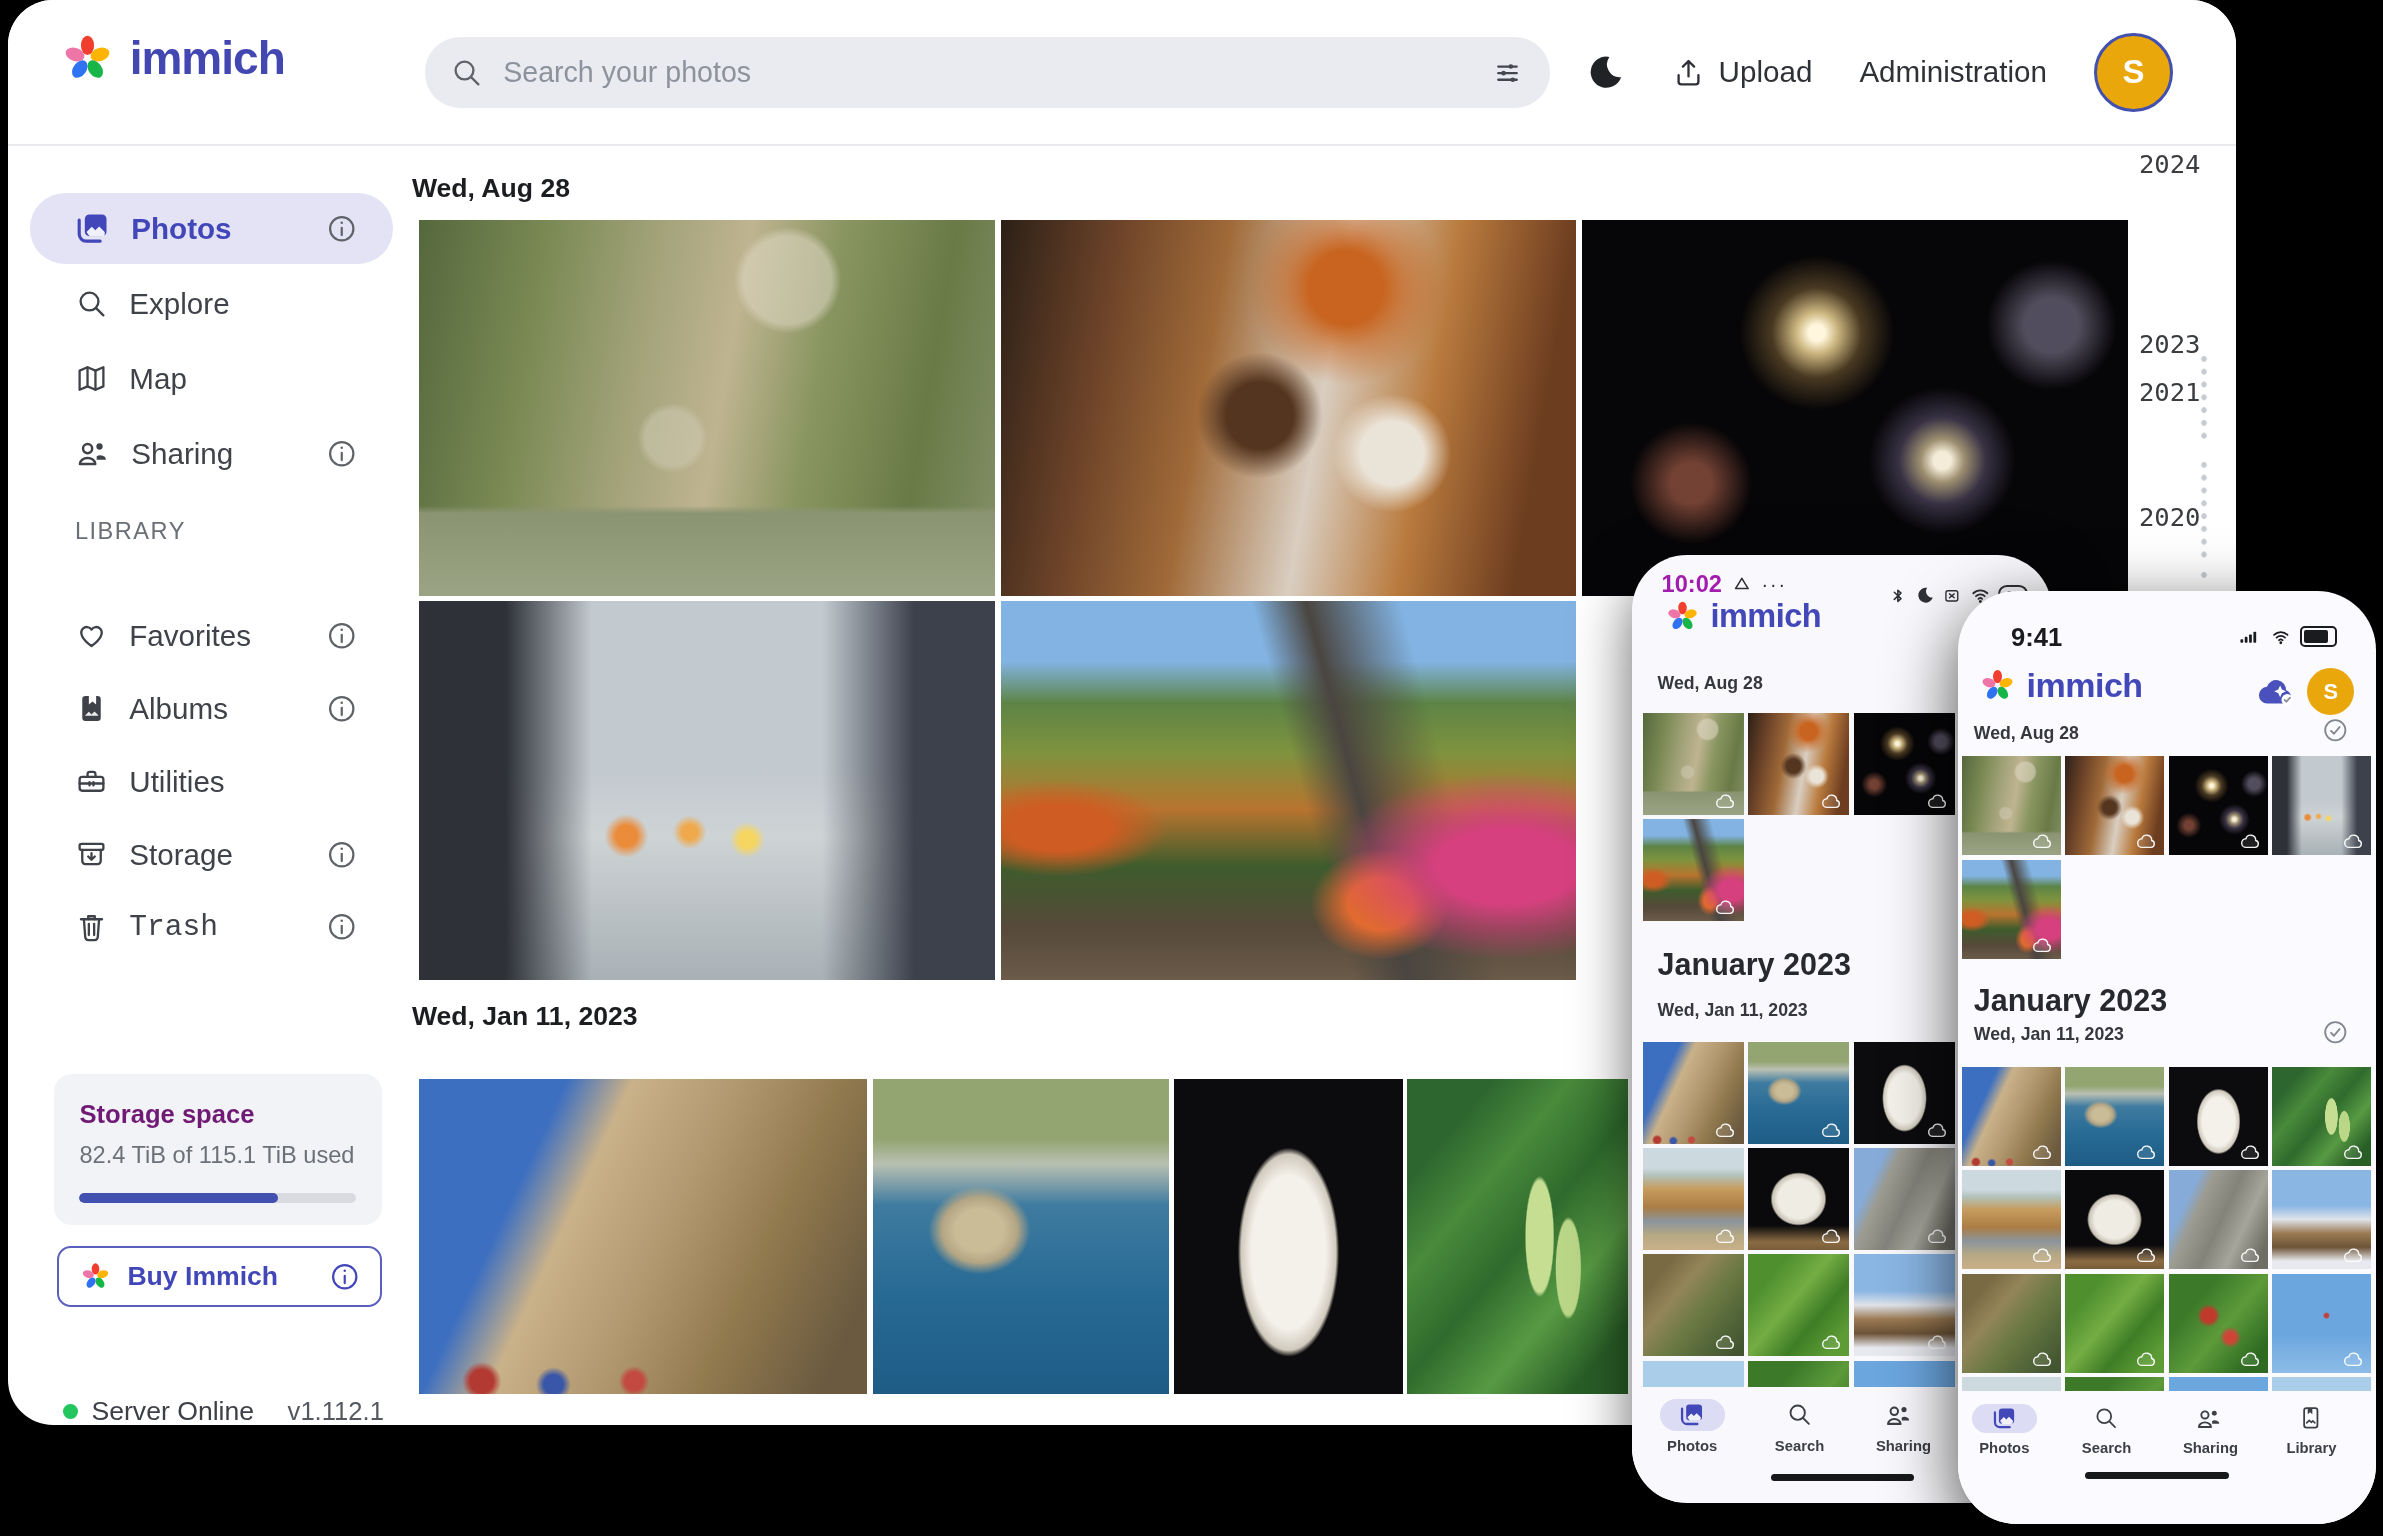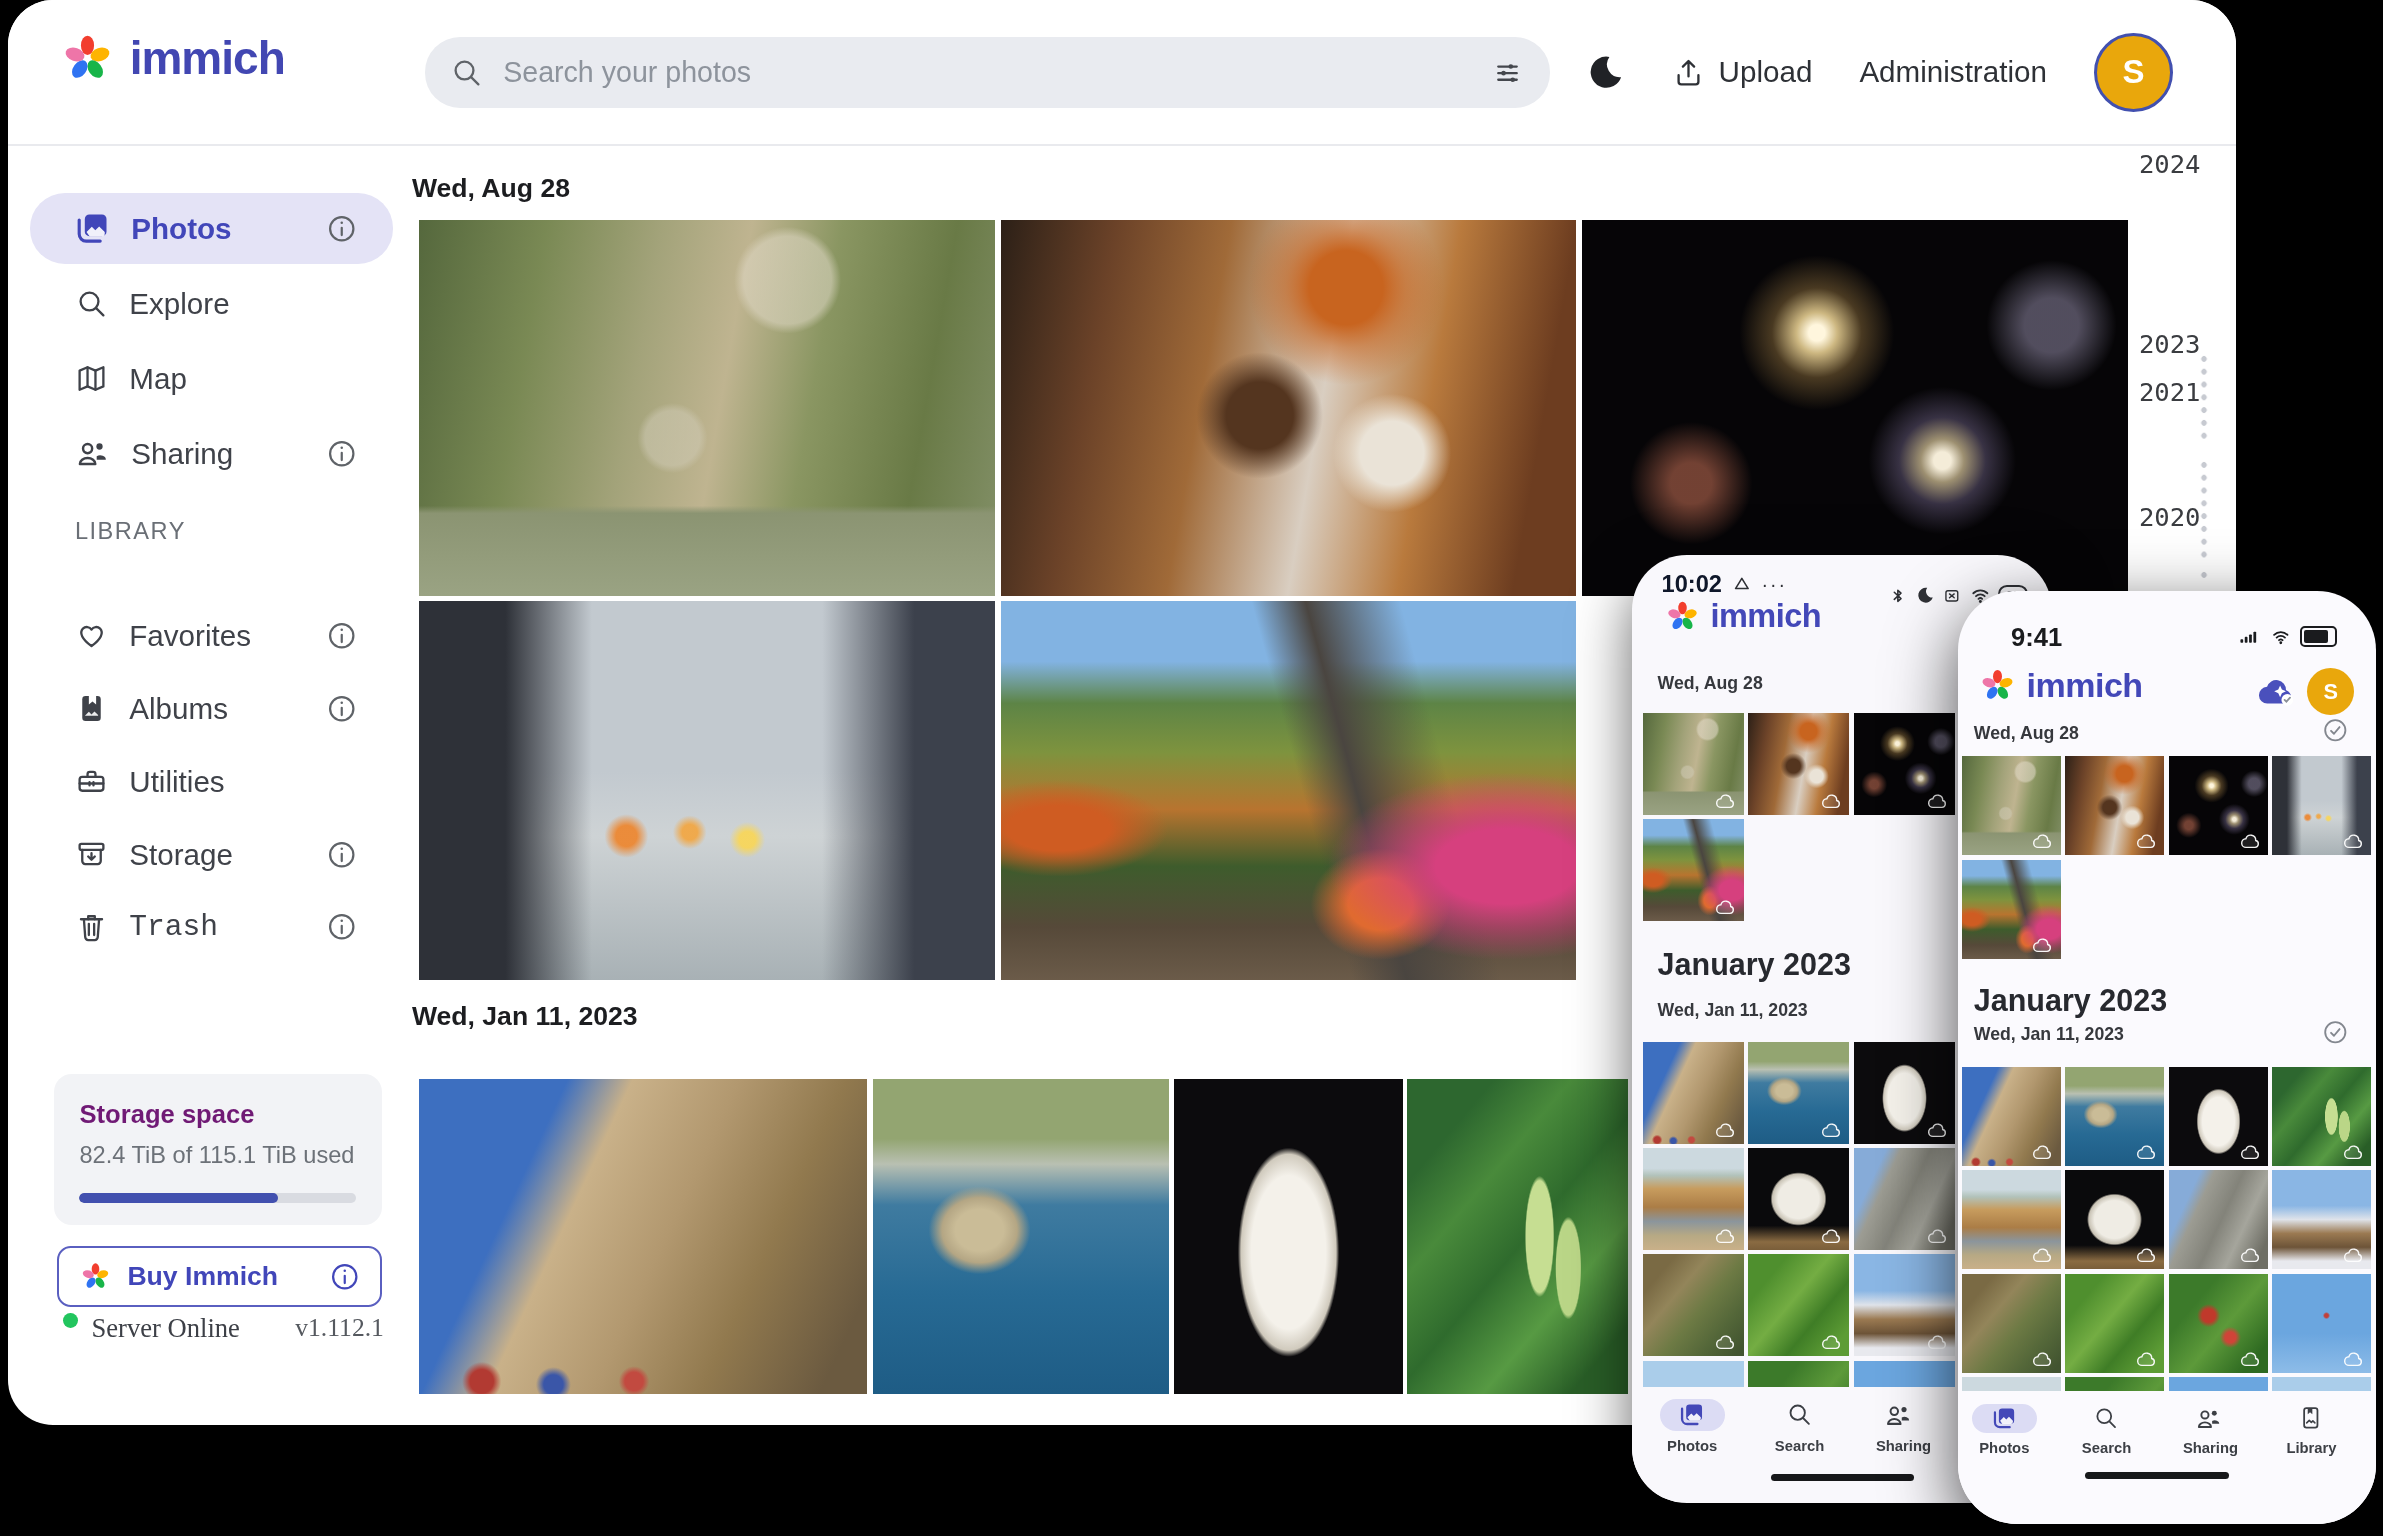--- a/index.html
+++ b/index.html
@@ -36,21 +36,21 @@
 
   #storage-card{position:absolute;left:46px;top:1074px;width:328px;height:151px;background:#f2f3f6;
                 border-radius:17.7px;padding:25.6px 25.6px;box-sizing:border-box;}
   #storage-card .t{font-size:25.6px;font-weight:700;color:#701a75;}
   #storage-card .u{font-size:23.6px;color:#6c7178;margin-top:13.8px;}
   .bar-track{margin-top:23.6px;height:9.9px;border-radius:4.9px;background:#d9dbe1;overflow:hidden;}
   .bar-fill{height:9.9px;border-radius:4.9px;background:#4250af;}
   #buy-btn{position:absolute;left:49px;top:1246px;width:325px;height:61px;border:2px solid #5a5fc0;
            border-radius:13.8px;background:#fff;display:flex;align-items:center;padding:0 19.7px;box-sizing:border-box;gap:15.8px;}
   #buy-btn .lbl{font-size:26.6px;font-weight:700;color:#4146b9;}
-  #server-row{position:absolute;left:55px;top:1313px;width:321px;display:flex;gap:13.8px;font-family:Liberation Serif, serif;}
+  #server-row{position:absolute;left:55px;top:1396px;width:321px;display:flex;align-items:center;gap:13.8px;}
   .dot-green{width:14.8px;height:14.8px;border-radius:50%;background:#22c55e;}
   #server-row .st{font-size:26.6px;color:#3d4047;}
   #server-row .ver{margin-left:auto;font-size:25.6px;color:#55595f;}
 
   
   .tile{position:absolute;overflow:hidden;}
   .date-h{position:absolute;font-size:26.6px;font-weight:700;color:#1c1d20;}
   .ptile{position:absolute;}
   .ptile .cld{position:absolute;right:5.9px;bottom:4.9px;width:23.6px;height:18.7px;color:#fff;opacity:.95;}
 
@@ -63,21 +63,21 @@
   
   #phone1{position:absolute;left:1632px;top:555px;width:420px;height:948px;border-radius:55px;
           background:#f9f8fc;box-shadow:0 19.7px 59px rgba(0,0,0,.6);overflow:hidden;z-index:10;}
   #phone2{position:absolute;left:1958px;top:591px;width:418px;height:933px;border-radius:59px;
           background:#fbfafe;box-shadow:0 21.7px 69px rgba(0,0,0,.7);overflow:hidden;z-index:20;}
   .p-date{font-size:17.7px;font-weight:600;color:#36383d;}
   .p-month{font-size:30.5px;font-weight:600;color:#27292f;}
   .p-navlbl{font-size:14.8px;font-weight:600;color:#3c3f45;}
   .nav-pill{background:#dcdcf4;border-radius:16.7px;display:flex;align-items:center;justify-content:center;}
   .homebar{position:absolute;height:6.9px;border-radius:3.9px;background:#17181a;}
-  .statxt{font-size:23.6px;font-weight:600;color:#0f172a;}
+  .statxt{font-size:23.6px;font-weight:600;color:#a21caf;}
   .check-c{color:#83878f;}
 </style>
 </head>
 <body>
 
 <div id="canvas">
 
   <div id="window">
 
     <style>

